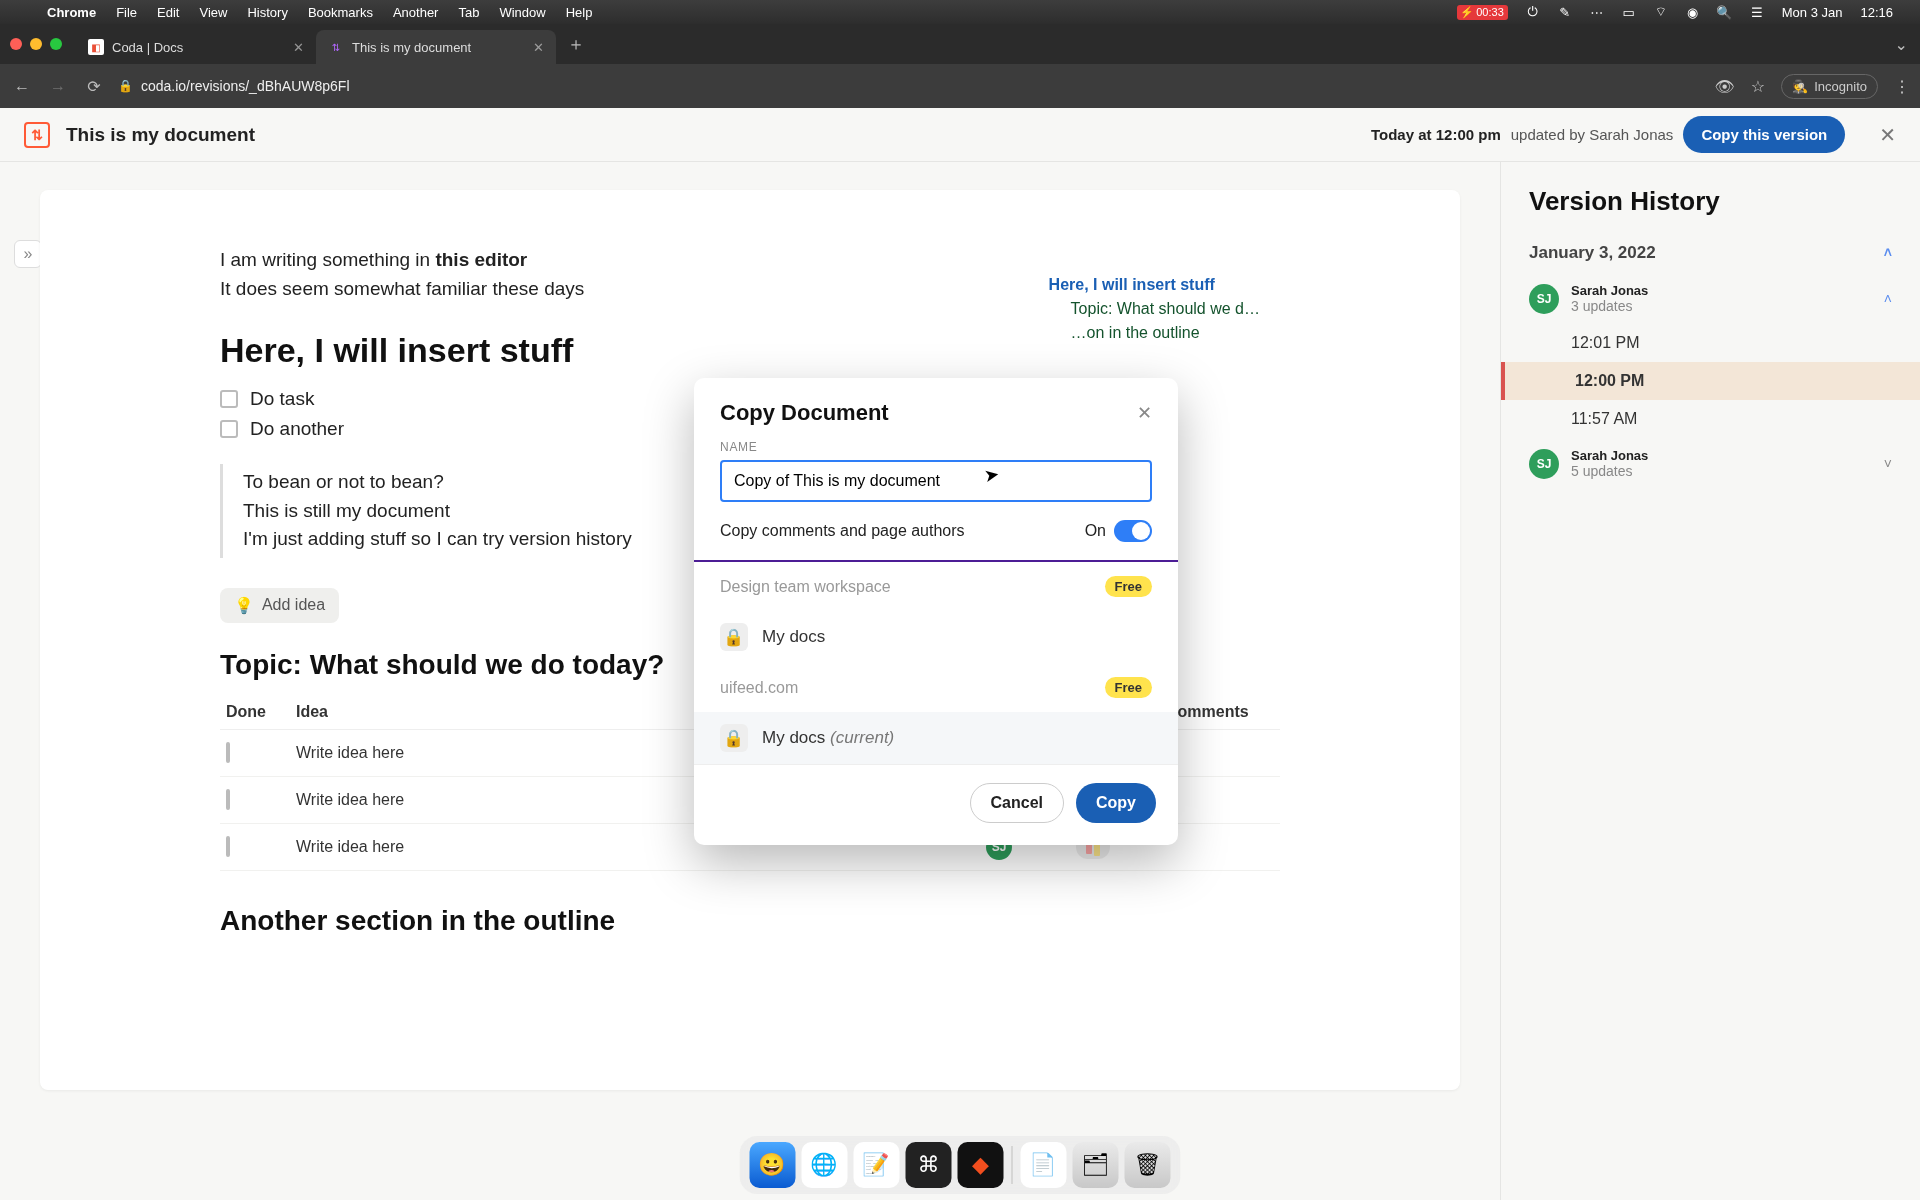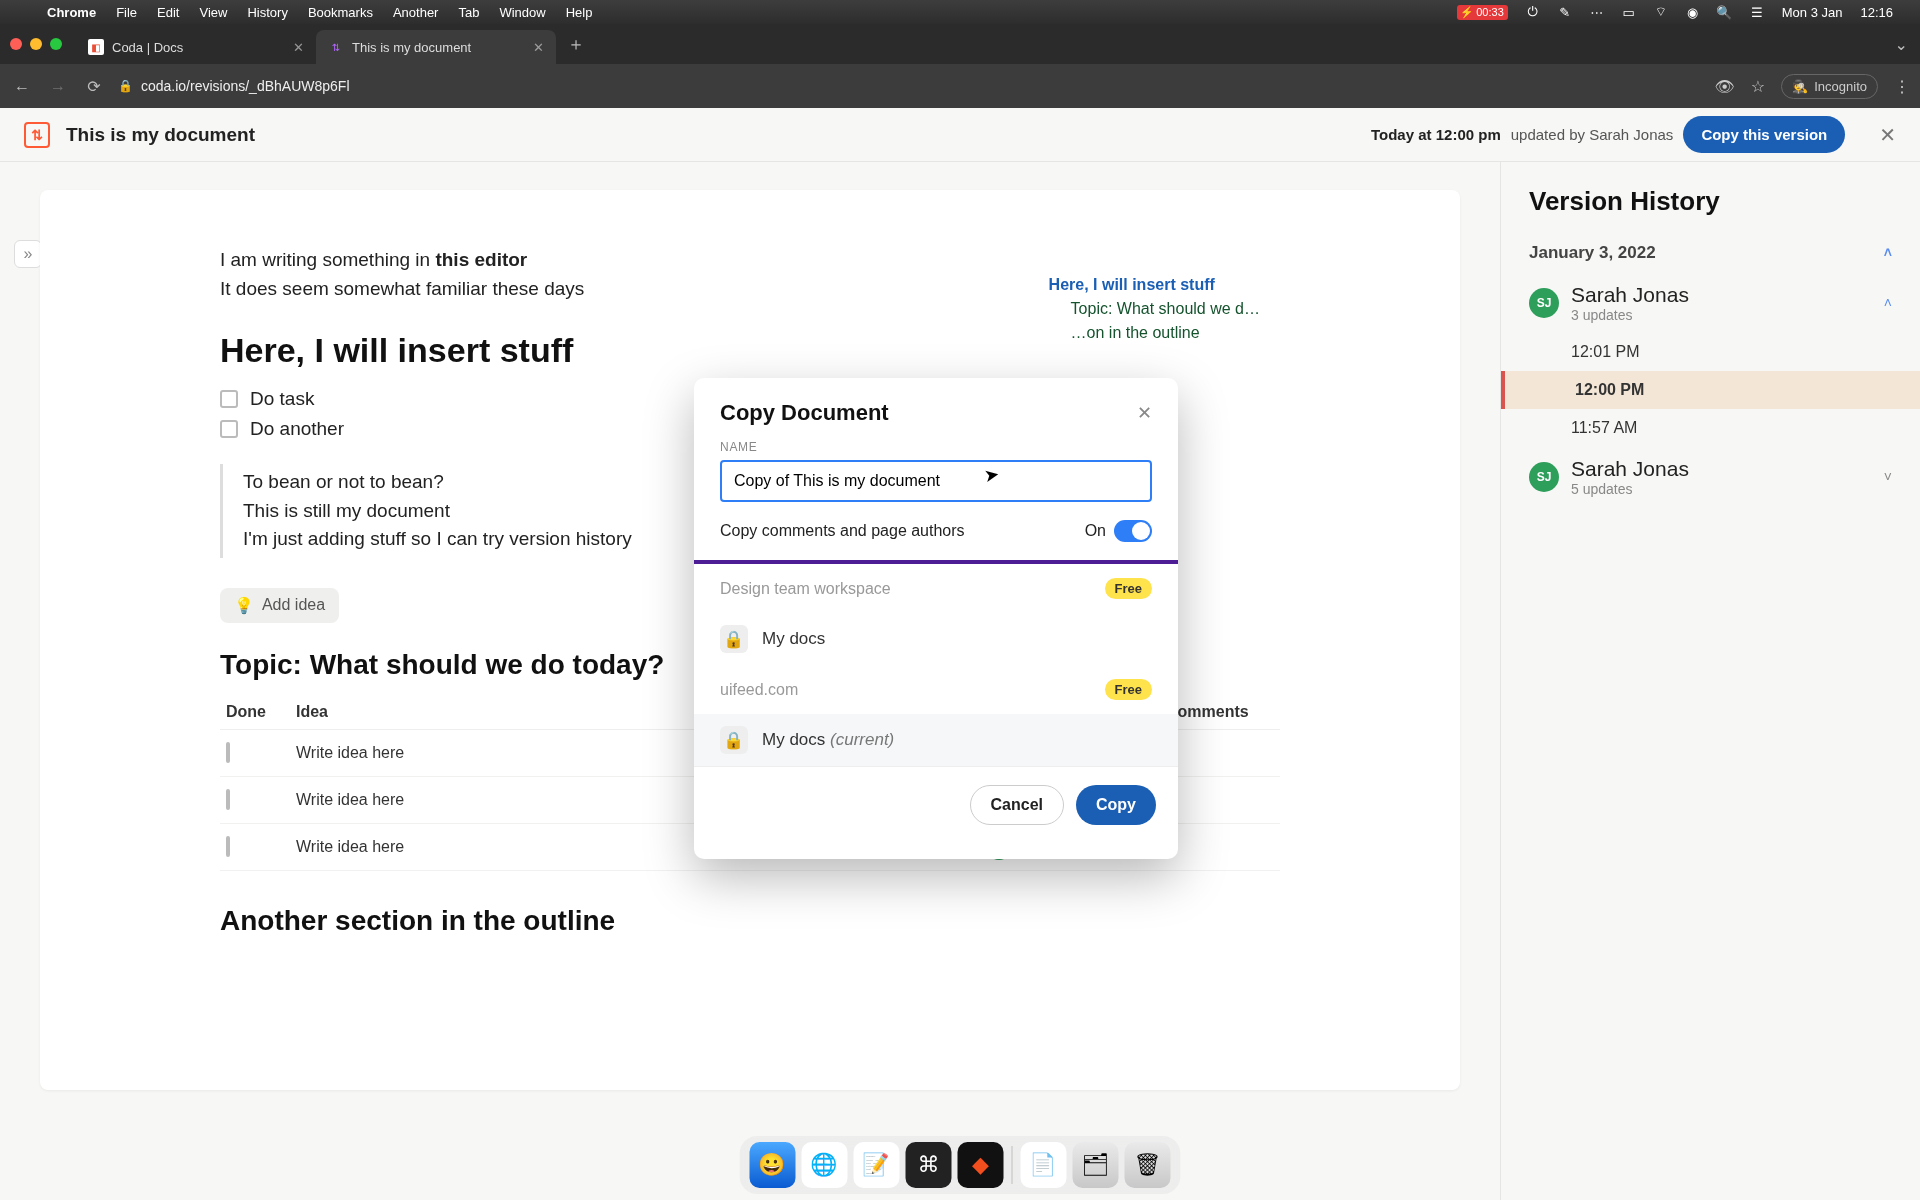--- a/index.html
+++ b/index.html
@@ -67,45 +67,45 @@
   .votepill { width:34px;height:24px;border-radius:12px;background:#eee;display:flex;align-items:center;justify-content:center;}
   .votepill span{width:6px;height:14px;background:#fca5a5;margin:0 1px;border-radius:1px;}
   .votepill span:nth-child(2){background:#fde68a;height:18px;}
 
   
   .vh { width:420px; border-left:1px solid #e5e5e3; padding:24px 0 0 0; }
   .vh h2 { font-size:26px; font-weight:800; color:#111; padding:0 28px 16px;}
   .vh .dategroup { padding:10px 28px; display:flex; align-items:center; justify-content:space-between; color:#444; font-size:17px; font-weight:600;}
   .vh .entry { display:flex; align-items:center; gap:12px; padding:10px 28px;}
   .vh .entry .avatar { width:30px;height:30px;}
-  .vh .entry .who { font-size:21px; color:#222;}
+  .vh .entry .who { font-size:13px; color:#222;font-weight:bold;}
   .vh .entry .sub { font-size:14px; color:#888;}
   .vh .time { padding:10px 28px 10px 70px; font-size:16px; color:#333;}
   .vh .time.selected { background:#f3e6d7; border-left:4px solid #d9534f; font-weight:600;}
   .chev { color:#5b8def; font-size:14px;}
 
   
   .modal { position:absolute; left:694px; top:270px; width:484px; background:#fff; border-radius:10px; box-shadow:0 18px 50px rgba(0,0,0,.28); overflow:hidden; z-index:50;}
   .modal .mhdr { display:flex; align-items:center; padding:22px 26px 10px;}
   .modal .mhdr h3 { font-size:22px; font-weight:800; color:#111;}
   .modal .mhdr .x { margin-left:auto; color:#888; font-size:18px;}
   .modal .lbl { font-size:12px; letter-spacing:.06em; color:#888; padding:4px 26px 6px;}
   .modal .name-input { margin:0 26px 14px; }
   .modal .name-input input { width:100%; padding:10px 12px; font-size:16px; border:2px solid #2e7ef7; border-radius:4px; outline:none;}
   .modal .togglerow { display:flex; align-items:center; padding:4px 26px 18px; font-size:16px; color:#222;}
   .modal .togglerow .state { margin-left:auto; margin-right:8px; color:#222;}
   .switch { width:38px;height:22px;background:#2e7ef7;border-radius:11px;position:relative;}
   .switch::after { content:""; position:absolute; right:2px; top:2px; width:18px;height:18px;background:#fff;border-radius:50%;}
-  .modal .section { border-top:4px solid #4c1d95;}
+  .modal .section { border-top:2px solid #4c1d95;}
   .modal .wsrow { display:flex; align-items:center; padding:14px 26px; font-size:16px; color:#999;}
   .modal .wsrow .badge { margin-left:auto; background:#ffe34d; color:#333; font-size:13px; font-weight:700; padding:3px 10px; border-radius:12px;}
   .modal .locrow { display:flex; align-items:center; gap:14px; padding:12px 26px; font-size:17px; color:#333;}
   .modal .locrow .lockicon { width:28px;height:28px;border-radius:6px;background:#eee;display:flex;align-items:center;justify-content:center;color:#888;}
   .modal .locrow em { color:#777; font-style:italic;}
-  .modal .actions { display:flex; justify-content:flex-end; gap:12px; padding:18px 22px 34px; border-top:1px solid #eee;}
+  .modal .actions { display:flex; justify-content:flex-end; gap:12px; padding:18px 22px 22px; border-top:1px solid #eee;}
   .modal .btn { padding:10px 20px; border-radius:22px; font-size:16px; font-weight:600; cursor:pointer;}
   .modal .btn.cancel { background:#fff; border:1px solid #ccc; color:#222;}
   .modal .btn.primary { background:#1a5fb4; border:none; color:#fff;}
 
   
   .dock { position:absolute; bottom:6px; left:50%; transform:translateX(-50%); background:rgba(230,230,230,.55); border-radius:18px; padding:6px 10px; display:flex; gap:6px; backdrop-filter:blur(6px);}
   .dock .dicon { width:46px;height:46px;border-radius:10px; background:#ddd; display:flex;align-items:center;justify-content:center; font-size:22px;}
   .dock .sep { width:1px; background:rgba(0,0,0,.2); margin:4px 2px;}
   .cursor { position:absolute; left:984px; top:356px; font-size:18px; color:#000; z-index:60; transform:rotate(-10deg);}
 </style>

